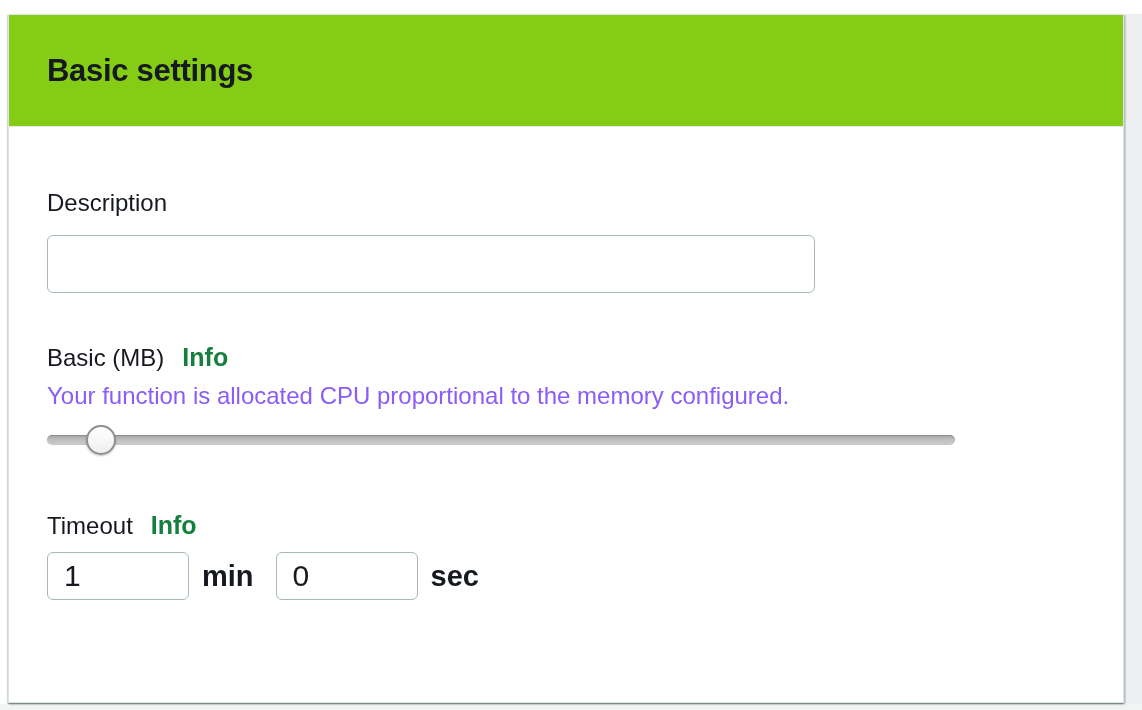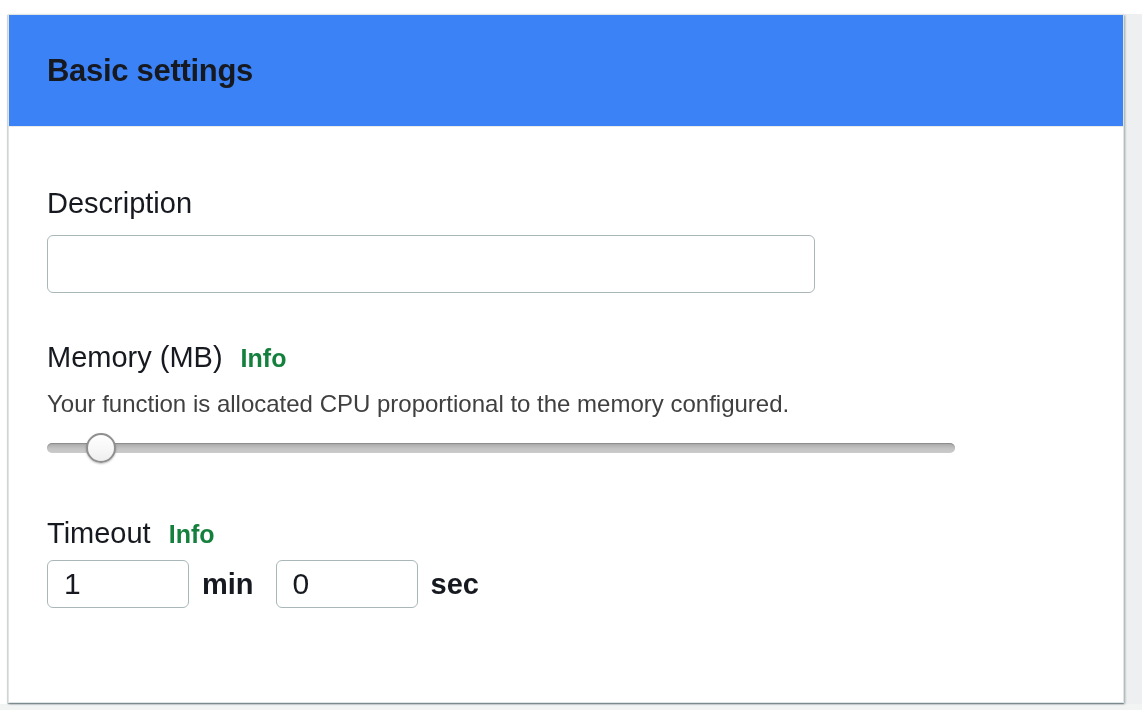--- a/index.html
+++ b/index.html
@@ -28,36 +28,36 @@
     position: absolute; left: 8px; top: 14px;
     width: 1116px; height: 689px;
     background: #ffffff;
     border: 1px solid #e0e4e4;
     box-shadow: 1px 1px 2px 0 rgba(0,28,36,0.38),
                 -1px 1px 1px 0 rgba(0,28,36,0.12),
                 0 1px 1px 0 rgba(0,28,36,0.25);
   }
   .card-header {
     height: 112px;
-    background: #3b82f6;
+    background: #84cc16;
     border-bottom: 1px solid #e9ebeb;
     display: flex; align-items: center;
     padding: 0 38px;
   }
   .card-title {
     margin: 0;
     font-size: 31px; font-weight: 700;
     color: #16191f;
     letter-spacing: -0.3px;
   }
   .card-body { padding: 58px 38px 0 38px; }
 
   
   .field-label {
-    font-size: 29px; color: #16191f;
+    font-size: 24px; color: #16191f;
     line-height: 36px;
   }
   .label-row { display: flex; align-items: baseline; }
   .info-link {
     font-size: 25px; font-weight: 700;
     color: #15803d;
     margin-left: 18px;
     text-decoration: none;
     cursor: pointer;
     line-height: 36px;
@@ -74,24 +74,24 @@
     padding: 0 16px;
     outline: none;
   }
   .description-input {
     margin-top: 14px;
     width: 768px; height: 58px;
   }
 
   .memory-field { margin-top: 46px; }
   .helper-text {
-    margin-top: 12px;
+    margin-top: 4px;
     font-size: 24px;
     line-height: 32px;
-    color: #404040;
+    color: #8b5cf6;
   }
 
   .slider-row {
     margin-top: 13px;
     display: flex; align-items: center;
     height: 30px;
   }
   .slider {
     position: relative;
     width: 908px; height: 30px;
@@ -147,21 +147,21 @@
 
   <div class="card-body">
 
     <div class="field">
       <div class="field-label">Description</div>
       <input type="text" class="text-input description-input" value="" style="">
     </div>
 
     <div class="field memory-field">
       <div class="label-row">
-        <span class="field-label">Memory (MB)</span>
+        <span class="field-label">Basic (MB)</span>
         <a class="info-link">Info</a>
       </div>
       <div class="helper-text">Your function is allocated CPU proportional to the memory configured.</div>
       <div class="slider-row">
         <div class="slider">
           <div class="slider-track"></div>
           <div class="slider-thumb" id="memory-thumb" style="left: 6%;"></div>
         </div>
       </div>
     </div>

